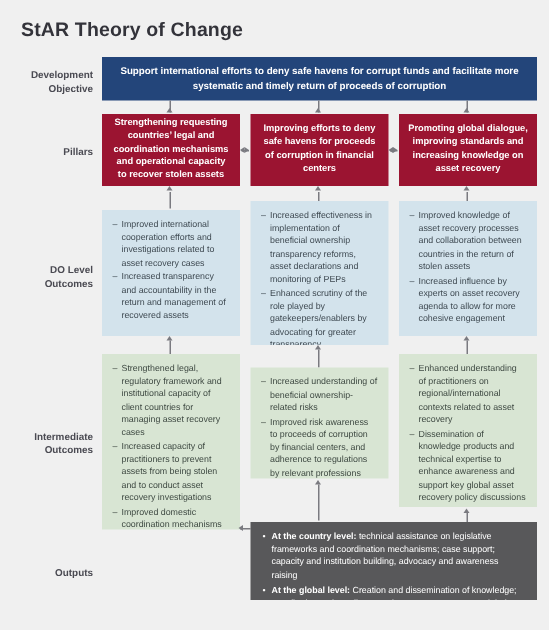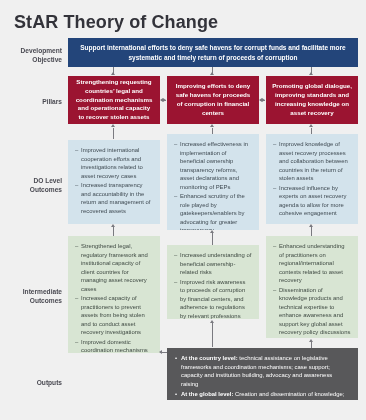--- a/index.html
+++ b/index.html
@@ -6,21 +6,21 @@
   body{
     width:366px;height:420px;
     background:#f0f0f0;
     font-family:"Liberation Sans", sans-serif;
     overflow:hidden;
     position:relative;
     color:#3b3b3b;
   }
   #page-title{
     position:absolute;left:14px;top:12px;
-    font-size:18px;font-weight:bold;color:#33333a;
+    font-size:13px;font-weight:bold;color:#33333a;
     letter-spacing:.1px;
   }
   .row-label{
     position:absolute;
     text-align:right;
     font-size:6.6px;
     font-weight:bold;
     color:#4a4a52;
     line-height:1.35;
     width:58px;

